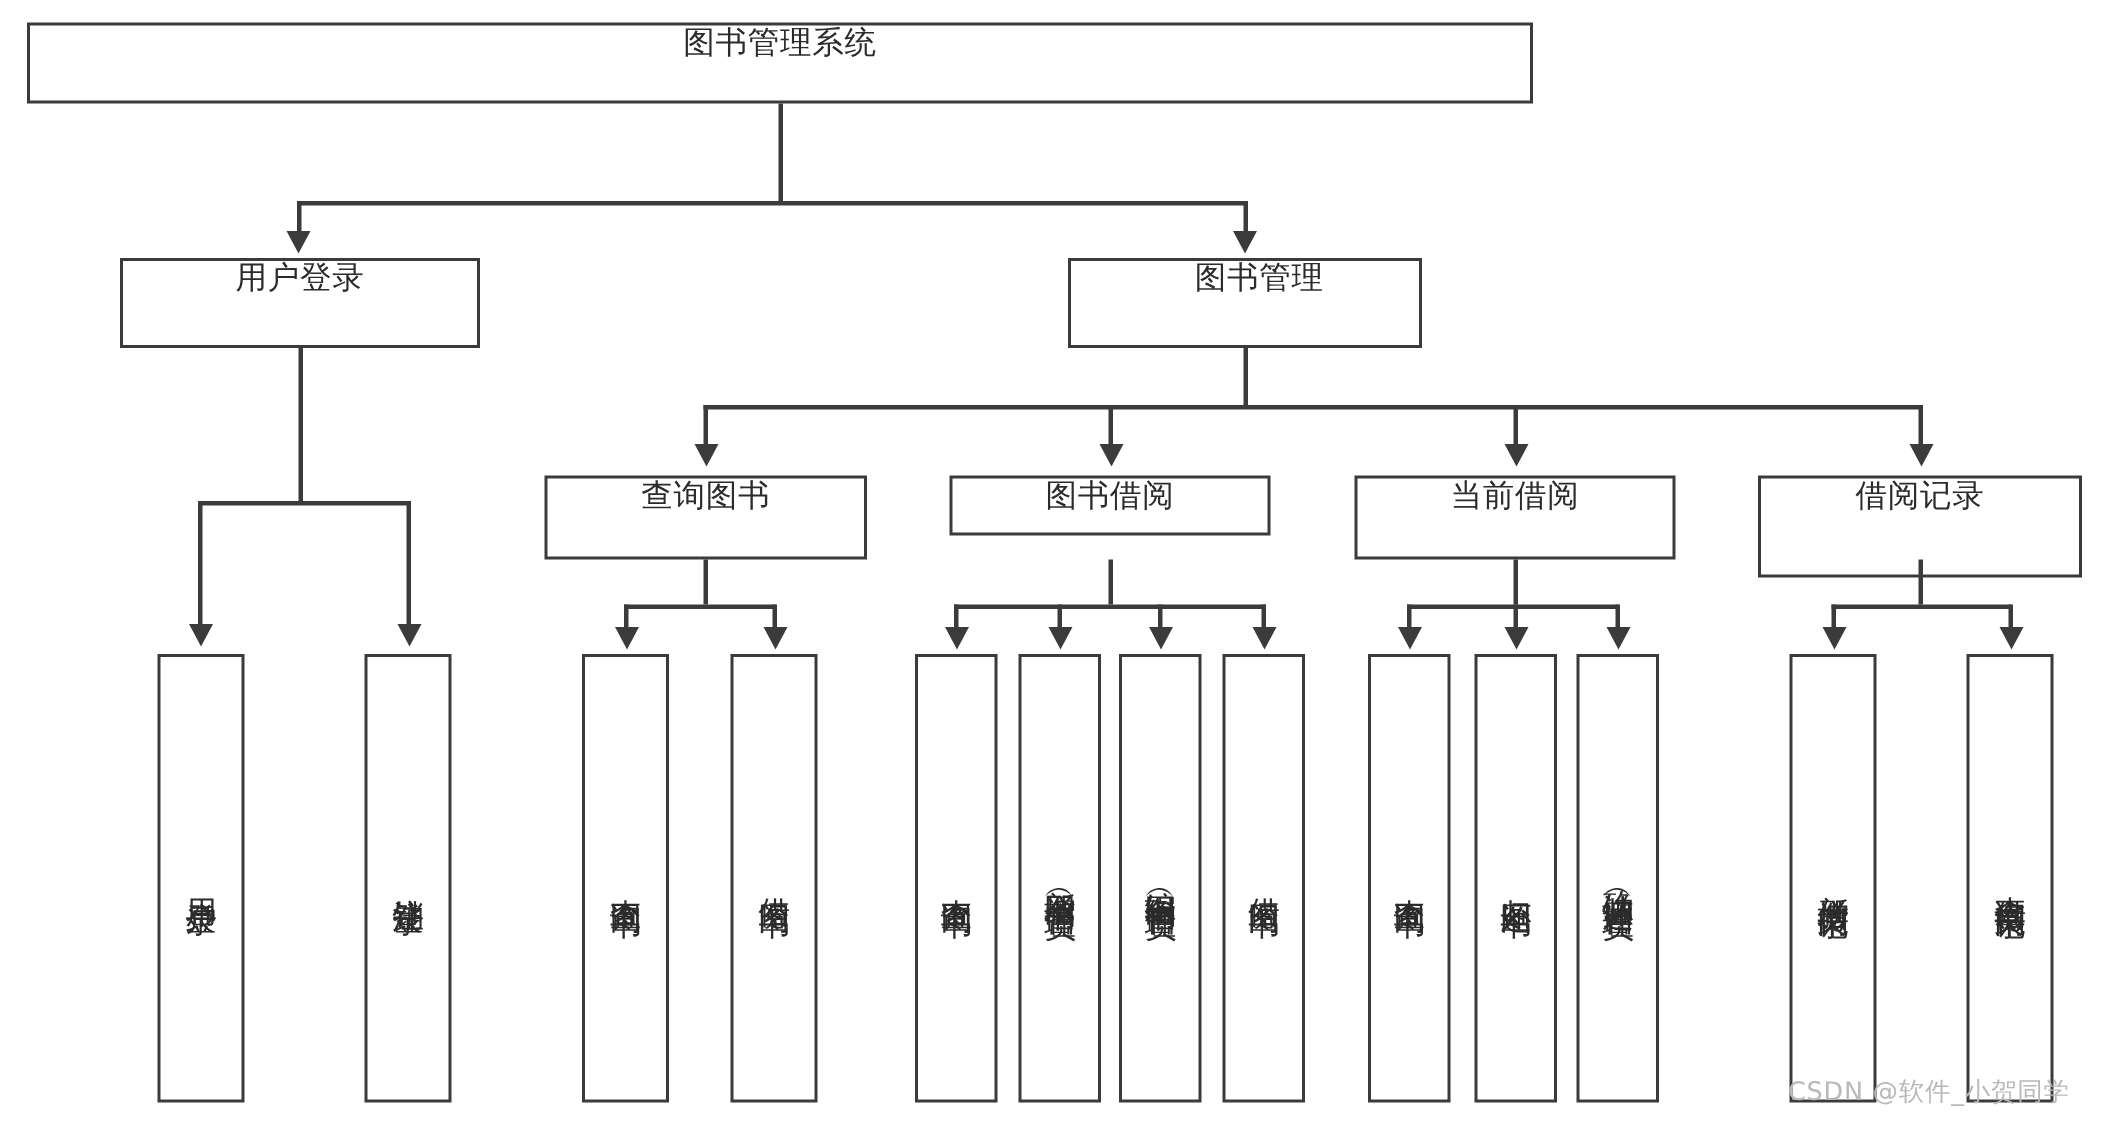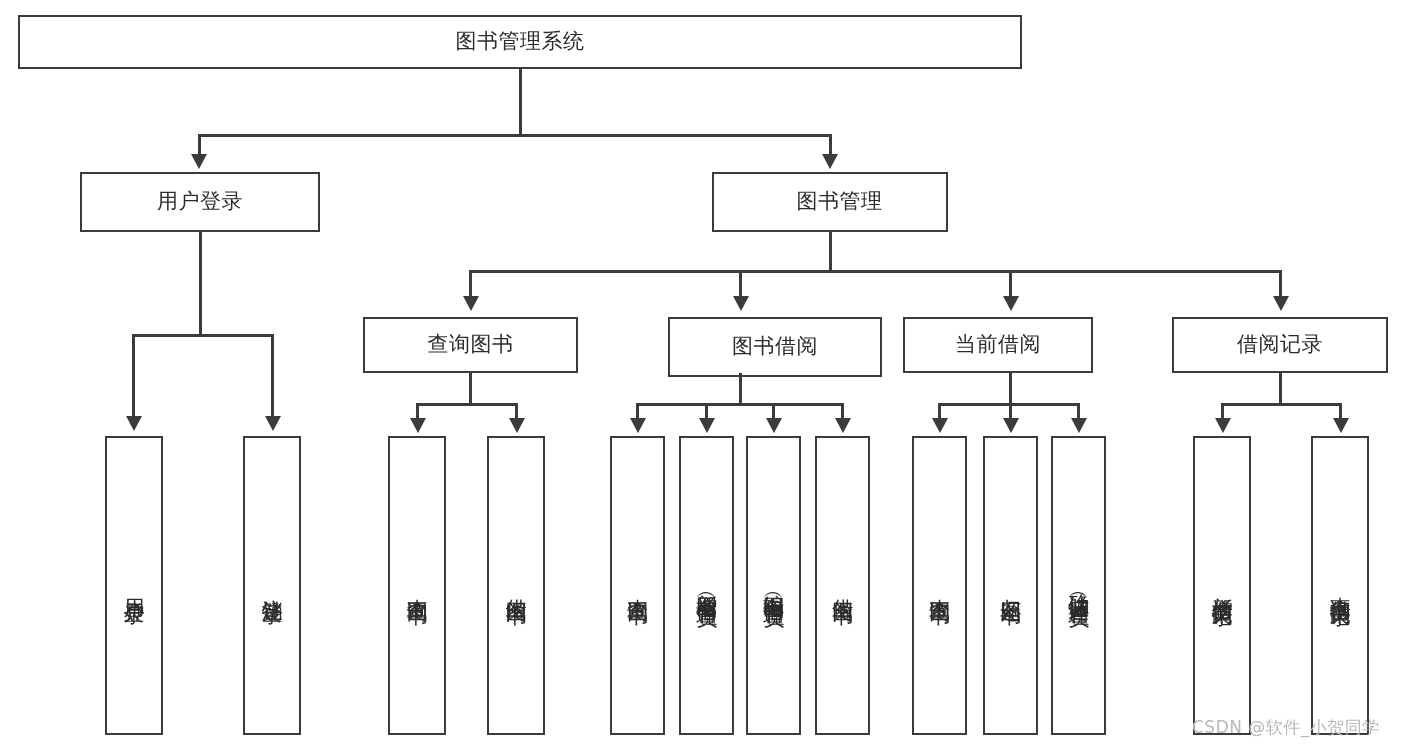--- a/index.html
+++ b/index.html
@@ -18,21 +18,20 @@
     background: #ffffff;
     overflow: hidden;
   }
   
   .node {
     position: absolute;
     box-sizing: border-box;
     background: #ffffff;
     border: 2.5px solid #3b3b3b;
     display: flex;
-    align-items: center;
     justify-content: center;
   }
   .node.root {
     border-width: 2.5px;
   }
   .node .label-h {
     font-size: 21px;
     color: #2b2b2b;
     line-height: 1.1;
     letter-spacing: 0.5px;
@@ -124,27 +123,27 @@
 
   <div class="edge v" style="left:1009px; top:270px; height:28px;"></div>
   <div class="arrow" style="left:1003px; top:296px;"></div>
 
   <div class="edge v" style="left:1279px; top:270px; height:28px;"></div>
   <div class="arrow" style="left:1273px; top:296px;"></div>
 
   <div class="node" style="left:363px; top:317px; width:215px; height:56px;">
     <span class="label-h">查询图书</span>
   </div>
-  <div class="node" style="left:633px; top:317px; width:214px; height:60px;margin-left:35px;">
+  <div class="node" style="left:633px; top:317px; width:214px; height:40px;">
     <span class="label-h">图书借阅</span>
   </div>
-  <div class="node" style="left:903px; top:317px; width:190px; height:56px;">
+  <div class="node" style="left:903px; top:317px; width:214px; height:56px;">
     <span class="label-h">当前借阅</span>
   </div>
-  <div class="node" style="left:1172px; top:317px; width:216px; height:56px;">
+  <div class="node" style="left:1172px; top:317px; width:216px; height:68px;">
     <span class="label-h">借阅记录</span>
   </div>
 
   <div class="edge v" style="left:469px; top:373px; height:30px;"></div>
   <div class="edge h" style="left:416px; top:403px; width:101px;"></div>
   <div class="edge v" style="left:416px; top:403px; height:18px;"></div>
   <div class="arrow" style="left:410px; top:418px;"></div>
   <div class="edge v" style="left:515px; top:403px; height:18px;"></div>
   <div class="arrow" style="left:509px; top:418px;"></div>
 

